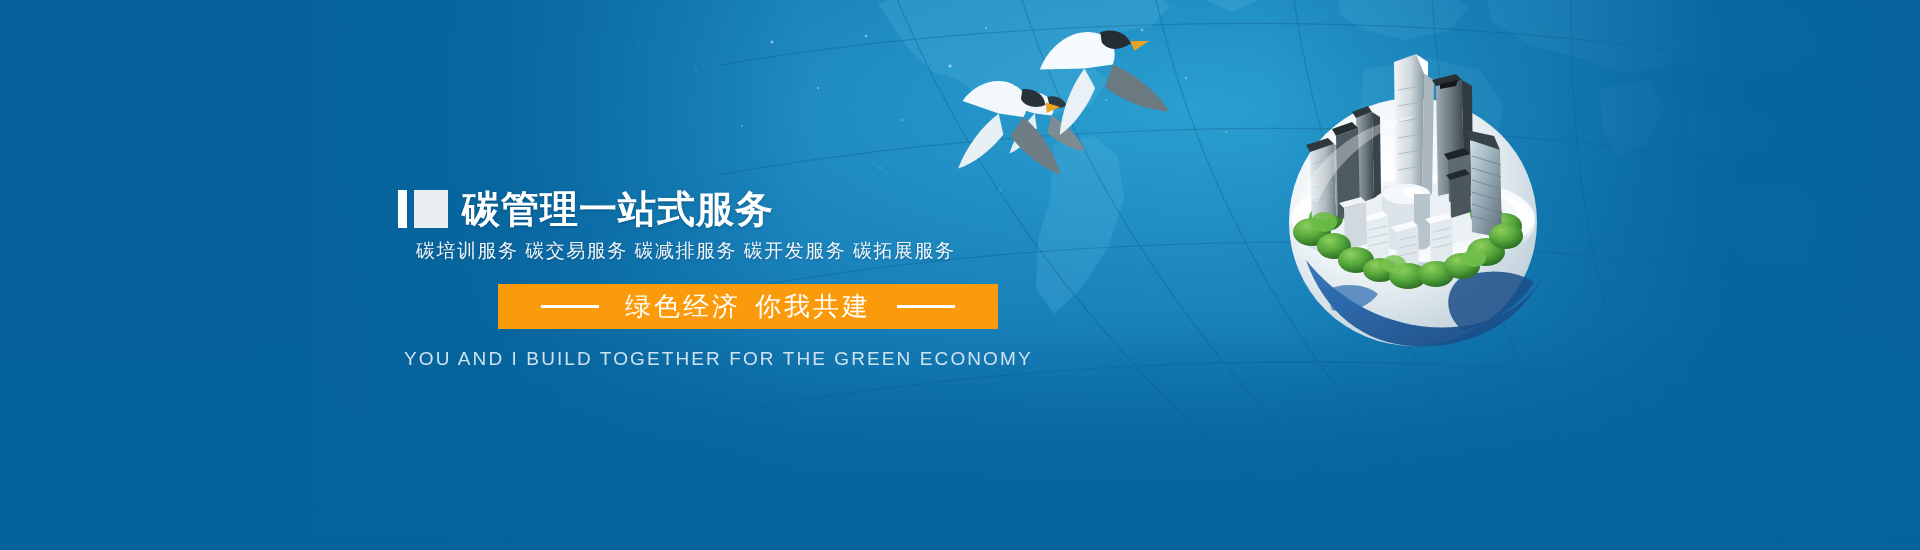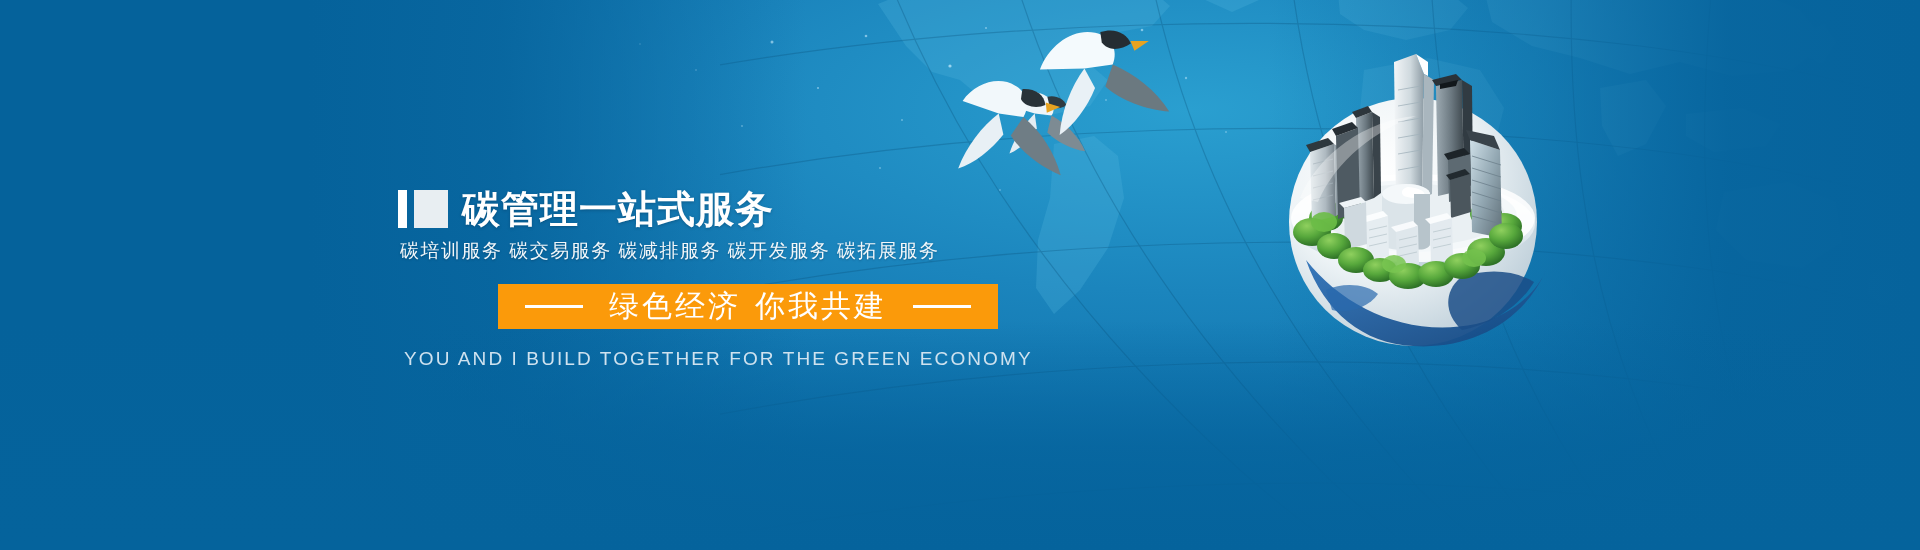--- a/index.html
+++ b/index.html
@@ -96,21 +96,21 @@
     font-size:38px;
     font-weight:bold;
     letter-spacing:1px;
     line-height:42px;
     white-space:nowrap;
     text-shadow:0 1px 3px rgba(0,40,70,.35);
   }
 
   .sub-title{
     margin-top:6px;
-    margin-left:2px;
+    margin-left:18px;
     color:#f2f7fa;
     font-size:19px;
     letter-spacing:1.5px;
     white-space:nowrap;
     text-shadow:0 1px 2px rgba(0,40,70,.35);
   }
 
   .cta-bar{
     margin-top:20px;
     margin-left:100px;
@@ -121,21 +121,21 @@
     justify-content:center;
     gap:26px;
   }
   .cta-rule{
     width:58px; height:3px;
     background:#ffffff;
     display:block;
   }
   .cta-text{
     color:#ffffff;
-    font-size:30px;
+    font-size:26px;
     letter-spacing:3px;
     white-space:nowrap;
   }
   .cta-text .gap{ display:inline-block; width:14px; }
 
   .eng-tagline{
     margin-top:19px;
     margin-left:6px;
     color:#cfe2ef;
     font-size:19px;

